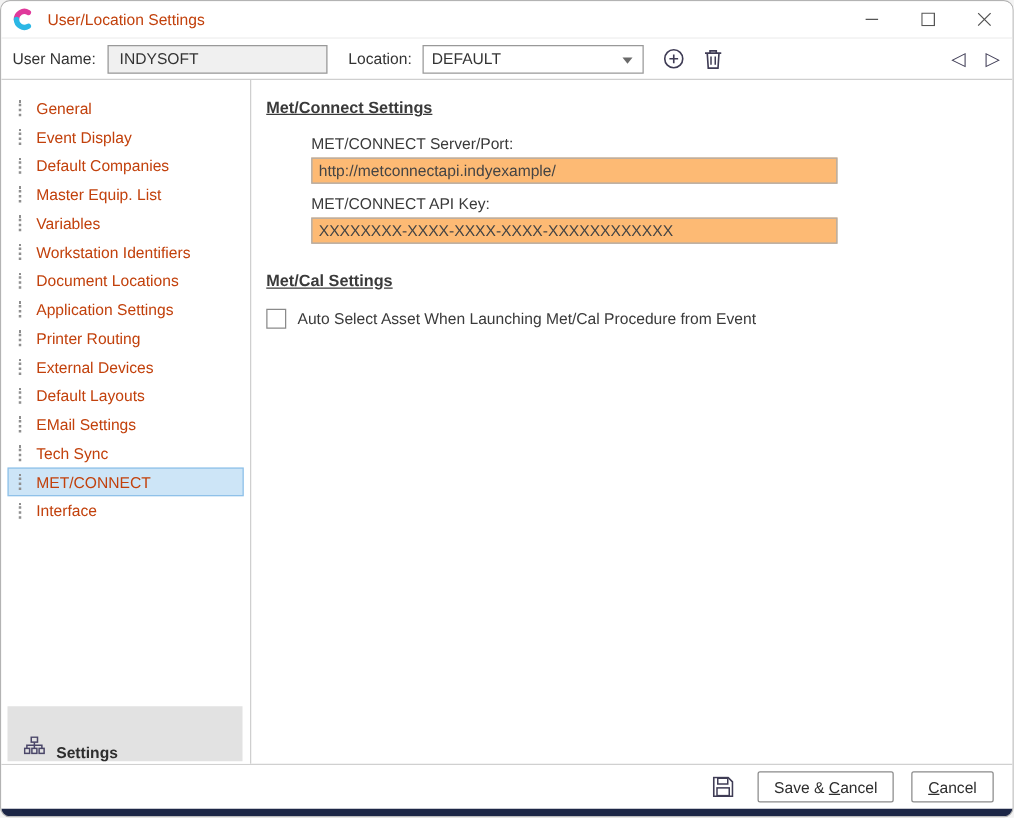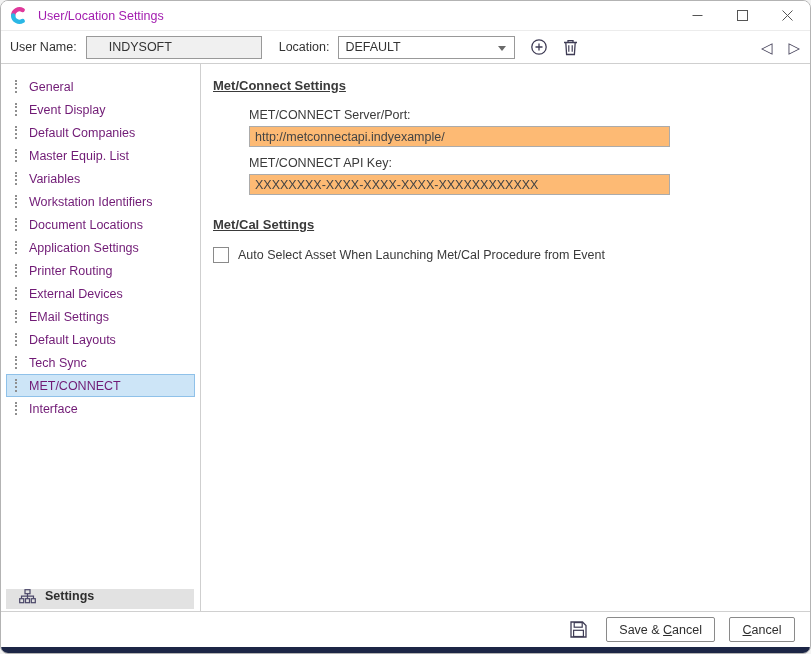--- a/index.html
+++ b/index.html
@@ -21,21 +21,21 @@
   
   .titlebar {
     height: 30px; flex: 0 0 30px;
     display: flex; align-items: center;
     padding-left: 9px;
     border-bottom: 1px solid #ececec;
     background: #ffffff;
   }
   .titlebar .app-logo { width: 19px; height: 19px; flex: 0 0 auto; }
   .titlebar .title-text {
-    margin-left: 9px; font-size: 12.5px; color: #a21caf;
+    margin-left: 9px; font-size: 12.5px; color: #c2410c;
   }
   .winbtns { margin-left: auto; display: flex; height: 100%; }
   .winbtn {
     width: 45px; height: 100%;
     display: flex; align-items: center; justify-content: center;
     color: #555; cursor: default;
   }
 
   
   .toolbar {
@@ -46,21 +46,21 @@
     background: #ffffff;
   }
   .tb-label { font-size: 12.5px; color: #333; white-space: nowrap; }
   .tb-input {
     margin-left: 9px;
     width: 176px; height: 23px;
     border: 1px solid #999;
     background: #f0f0f0;
     font-family: "Liberation Sans", sans-serif;
     font-size: 12.5px; color: #333;
-    padding: 0 22px;
+    padding: 0 9px;
   }
   .tb-select {
     margin-left: 9px;
     width: 177px; height: 23px;
     border: 1px solid #999;
     background: #ffffff;
     display: flex; align-items: center;
     padding: 0 6px;
     font-size: 12.5px; color: #333;
     position: relative;
@@ -88,40 +88,40 @@
     border-right: 1px solid #cfcfcf;
     position: relative;
     background: #ffffff;
   }
   .nav-list { padding-top: 11px; }
   .nav-item {
     height: 23px;
     margin: 0 5px;
     display: flex; align-items: center;
     padding-left: 8px;
-    font-size: 12.5px; color: #701a75;
+    font-size: 12.5px; color: #c2410c;
     border: 1px solid transparent;
     cursor: default;
     white-space: nowrap;
   }
   .nav-item .grip {
     width: 2px; height: 13px;
     border-left: 2px dotted #8f8f8f;
     flex: 0 0 auto;
   }
   .nav-item .nav-label { margin-left: 12px; }
   .nav-item.selected {
     background: #cde5f7;
     border: 1px solid #8fc1e9;
   }
   .sidebar-footer {
     position: absolute; left: 5px; right: 6px; bottom: 2px;
-    height: 20px;
+    height: 44px;
     background: #e2e2e2;
-    display: flex; align-items: flex-start;
+    display: flex; align-items: flex-end;
     padding-left: 13px;
     cursor: default;
   }
   .sidebar-footer .sf-label {
     margin-left: 9px; font-size: 12.5px; font-weight: bold; color: #2e2e2e;
   }
 
   .main {
     flex: 1;
     padding: 14px 16px 0 12px;
@@ -282,25 +282,25 @@
         <div class="nav-item">
           <span class="grip"></span>
           <span class="nav-label">Printer Routing</span>
         </div>
         <div class="nav-item">
           <span class="grip"></span>
           <span class="nav-label">External Devices</span>
         </div>
         <div class="nav-item">
           <span class="grip"></span>
+          <span class="nav-label">Default Layouts</span>
+        </div>
+        <div class="nav-item">
+          <span class="grip"></span>
           <span class="nav-label">EMail Settings</span>
-        </div>
-        <div class="nav-item">
-          <span class="grip"></span>
-          <span class="nav-label">Default Layouts</span>
         </div>
         <div class="nav-item">
           <span class="grip"></span>
           <span class="nav-label">Tech Sync</span>
         </div>
         <div class="nav-item selected">
           <span class="grip"></span>
           <span class="nav-label">MET/CONNECT</span>
         </div>
         <div class="nav-item">

